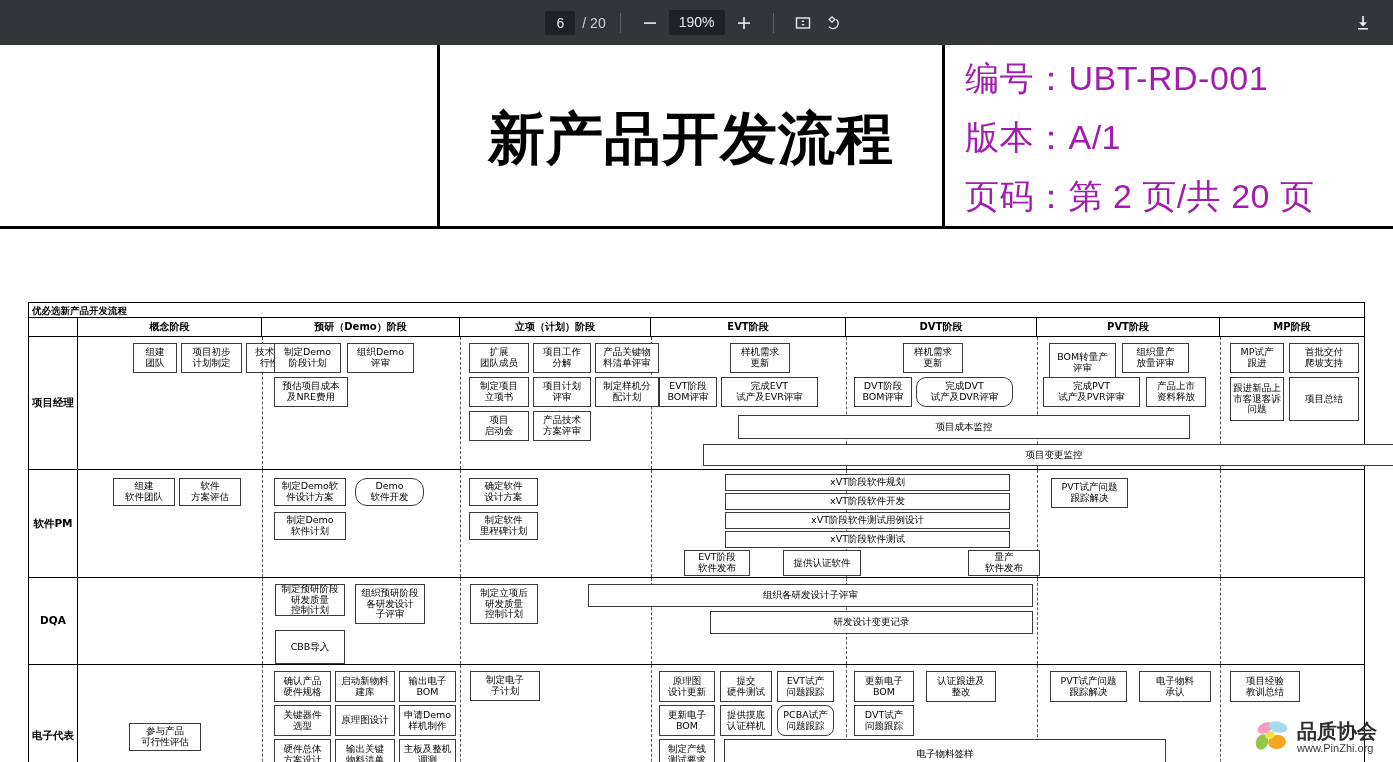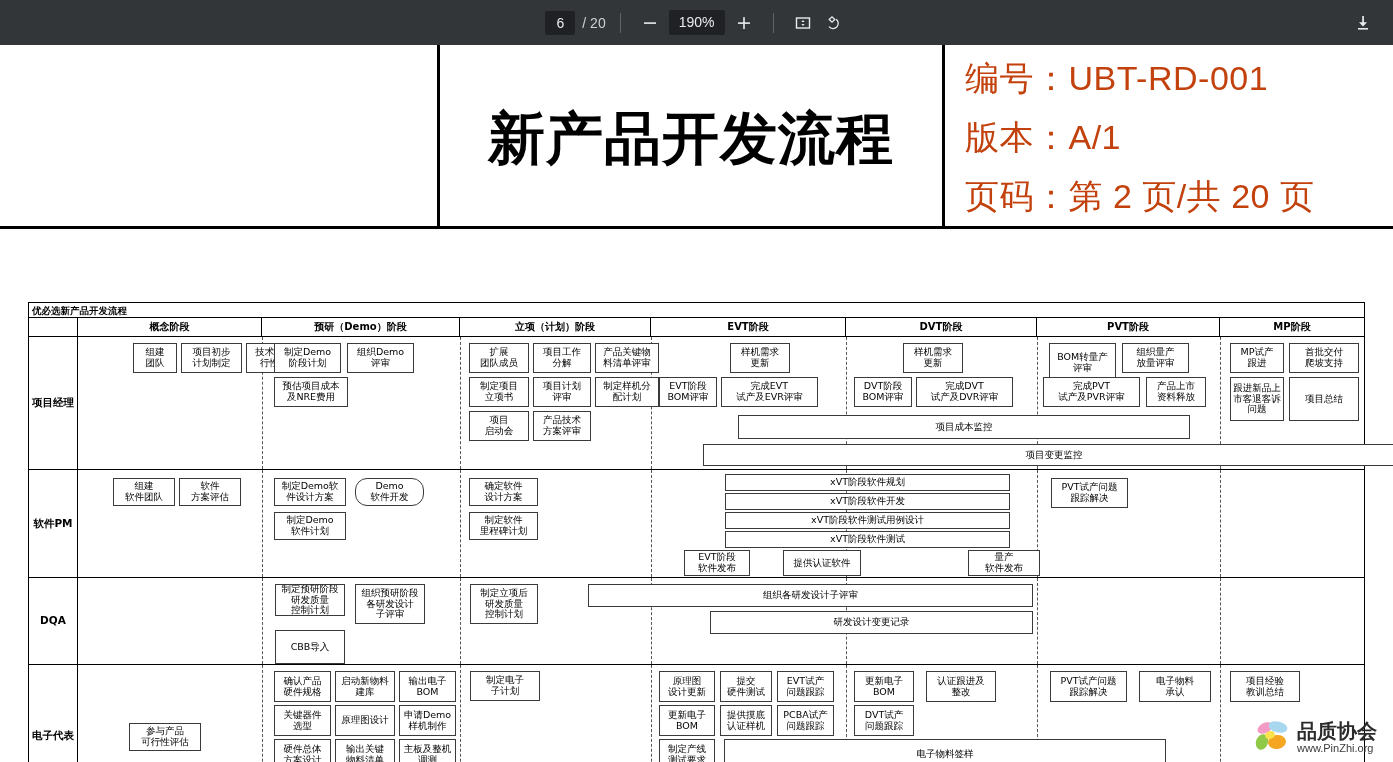--- a/index.html
+++ b/index.html
@@ -97,21 +97,21 @@
     color: #000;
     white-space: nowrap;
   }
   #tb-right {
     flex: 1; height: 100%;
     padding: 4px 0 0 20px;
     display: flex; flex-direction: column; justify-content: space-around;
   }
   .meta-line {
     font-size: 34px;
-    color: #c2410c;
+    color: #a21caf;
     white-space: nowrap;
     font-family: "Liberation Sans", sans-serif;
     letter-spacing: 0.5px;
   }
 
   
   #flow {
     position: absolute;
     left: 28px; top: 257px;
     width: 1337px;
@@ -293,21 +293,21 @@
             <div class="bx" style="left: 391px; top: 40px; width: 60px; height: 30px;">制定项目<br>立项书</div>
             <div class="bx" style="left: 455px; top: 40px; width: 58px; height: 30px;">项目计划<br>评审</div>
             <div class="bx" style="left: 517px; top: 40px; width: 64px; height: 30px;">制定样机分<br>配计划</div>
             <div class="bx" style="left: 391px; top: 74px; width: 60px; height: 30px;">项目<br>启动会</div>
             <div class="bx" style="left: 455px; top: 74px; width: 58px; height: 30px;">产品技术<br>方案评审</div>
             <div class="bx" style="left: 652px; top: 6px; width: 60px; height: 30px;">样机需求<br>更新</div>
             <div class="bx" style="left: 581px; top: 40px; width: 58px; height: 30px;">EVT阶段<br>BOM评审</div>
             <div class="bx" style="left: 643px; top: 40px; width: 97px; height: 30px;">完成EVT<br>试产及EVR评审</div>
             <div class="bx" style="left: 825px; top: 6px; width: 60px; height: 30px;">样机需求<br>更新</div>
             <div class="bx" style="left: 776px; top: 40px; width: 58px; height: 30px;">DVT阶段<br>BOM评审</div>
-            <div class="bx" style="left: 838px; top: 40px; width: 97px; height: 30px;">完成DVT<br>试产及DVR评审</div>
+            <div class="bx" style="left: 838px; top: 40px; width: 97px; height: 30px; border-radius: 10px;">完成DVT<br>试产及DVR评审</div>
             <div class="bx" style="left: 971px; top: 6px; width: 67px; height: 40px;">BOM转量产<br>评审</div>
             <div class="bx" style="left: 1044px; top: 6px; width: 67px; height: 30px;">组织量产<br>放量评审</div>
             <div class="bx" style="left: 965px; top: 40px; width: 97px; height: 30px;">完成PVT<br>试产及PVR评审</div>
             <div class="bx" style="left: 1068px; top: 40px; width: 60px; height: 30px;">产品上市<br>资料释放</div>
             <div class="bx" style="left: 1152px; top: 6px; width: 54px; height: 30px;">MP试产<br>跟进</div>
             <div class="bx" style="left: 1211px; top: 6px; width: 70px; height: 30px;">首批交付<br>爬坡支持</div>
             <div class="bx" style="left: 1152px; top: 40px; width: 54px; height: 44px;">跟进新品上<br>市客退客诉<br>问题</div>
             <div class="bx" style="left: 1211px; top: 40px; width: 70px; height: 44px;">项目总结</div>
             <div class="bx wide" style="left: 660px; top: 78px; width: 452px; height: 24px;">项目成本监控</div>
             <div class="bx wide" style="left: 625px; top: 107px; width: 702px; height: 22px;">项目变更监控</div>
@@ -384,21 +384,21 @@
             <div class="bx" style="left: 321px; top: 40px; width: 57px; height: 31px;">申请Demo<br>样机制作</div>
             <div class="bx" style="left: 196px; top: 74px; width: 57px; height: 31px;">硬件总体<br>方案设计</div>
             <div class="bx" style="left: 257px; top: 74px; width: 60px; height: 31px;">输出关键<br>物料清单</div>
             <div class="bx" style="left: 321px; top: 74px; width: 57px; height: 31px;">主板及整机<br>调测</div>
             <div class="bx" style="left: 392px; top: 6px; width: 70px; height: 30px;">制定电子<br>子计划</div>
             <div class="bx" style="left: 581px; top: 6px; width: 56px; height: 31px;">原理图<br>设计更新</div>
             <div class="bx" style="left: 642px; top: 6px; width: 52px; height: 31px;">提交<br>硬件测试</div>
             <div class="bx" style="left: 699px; top: 6px; width: 57px; height: 31px;">EVT试产<br>问题跟踪</div>
             <div class="bx" style="left: 581px; top: 40px; width: 56px; height: 31px;">更新电子<br>BOM</div>
             <div class="bx" style="left: 642px; top: 40px; width: 52px; height: 31px;">提供摸底<br>认证样机</div>
-            <div class="bx" style="left: 699px; top: 40px; width: 57px; height: 31px;">PCBA试产<br>问题跟踪</div>
+            <div class="bx" style="left: 699px; top: 40px; width: 57px; height: 31px; border-radius: 8px;">PCBA试产<br>问题跟踪</div>
             <div class="bx" style="left: 581px; top: 74px; width: 56px; height: 31px;">制定产线<br>测试要求</div>
             <div class="bx" style="left: 776px; top: 6px; width: 60px; height: 31px;">更新电子<br>BOM</div>
             <div class="bx" style="left: 848px; top: 6px; width: 70px; height: 31px;">认证跟进及<br>整改</div>
             <div class="bx" style="left: 776px; top: 40px; width: 60px; height: 31px;">DVT试产<br>问题跟踪</div>
             <div class="bx" style="left: 972px; top: 6px; width: 77px; height: 31px;">PVT试产问题<br>跟踪解决</div>
             <div class="bx" style="left: 1061px; top: 6px; width: 72px; height: 31px;">电子物料<br>承认</div>
             <div class="bx wide" style="left: 646px; top: 74px; width: 442px; height: 31px;">电子物料签样</div>
             <div class="bx" style="left: 1152px; top: 6px; width: 70px; height: 31px;">项目经验<br>教训总结</div>
           </div>
         </div>

